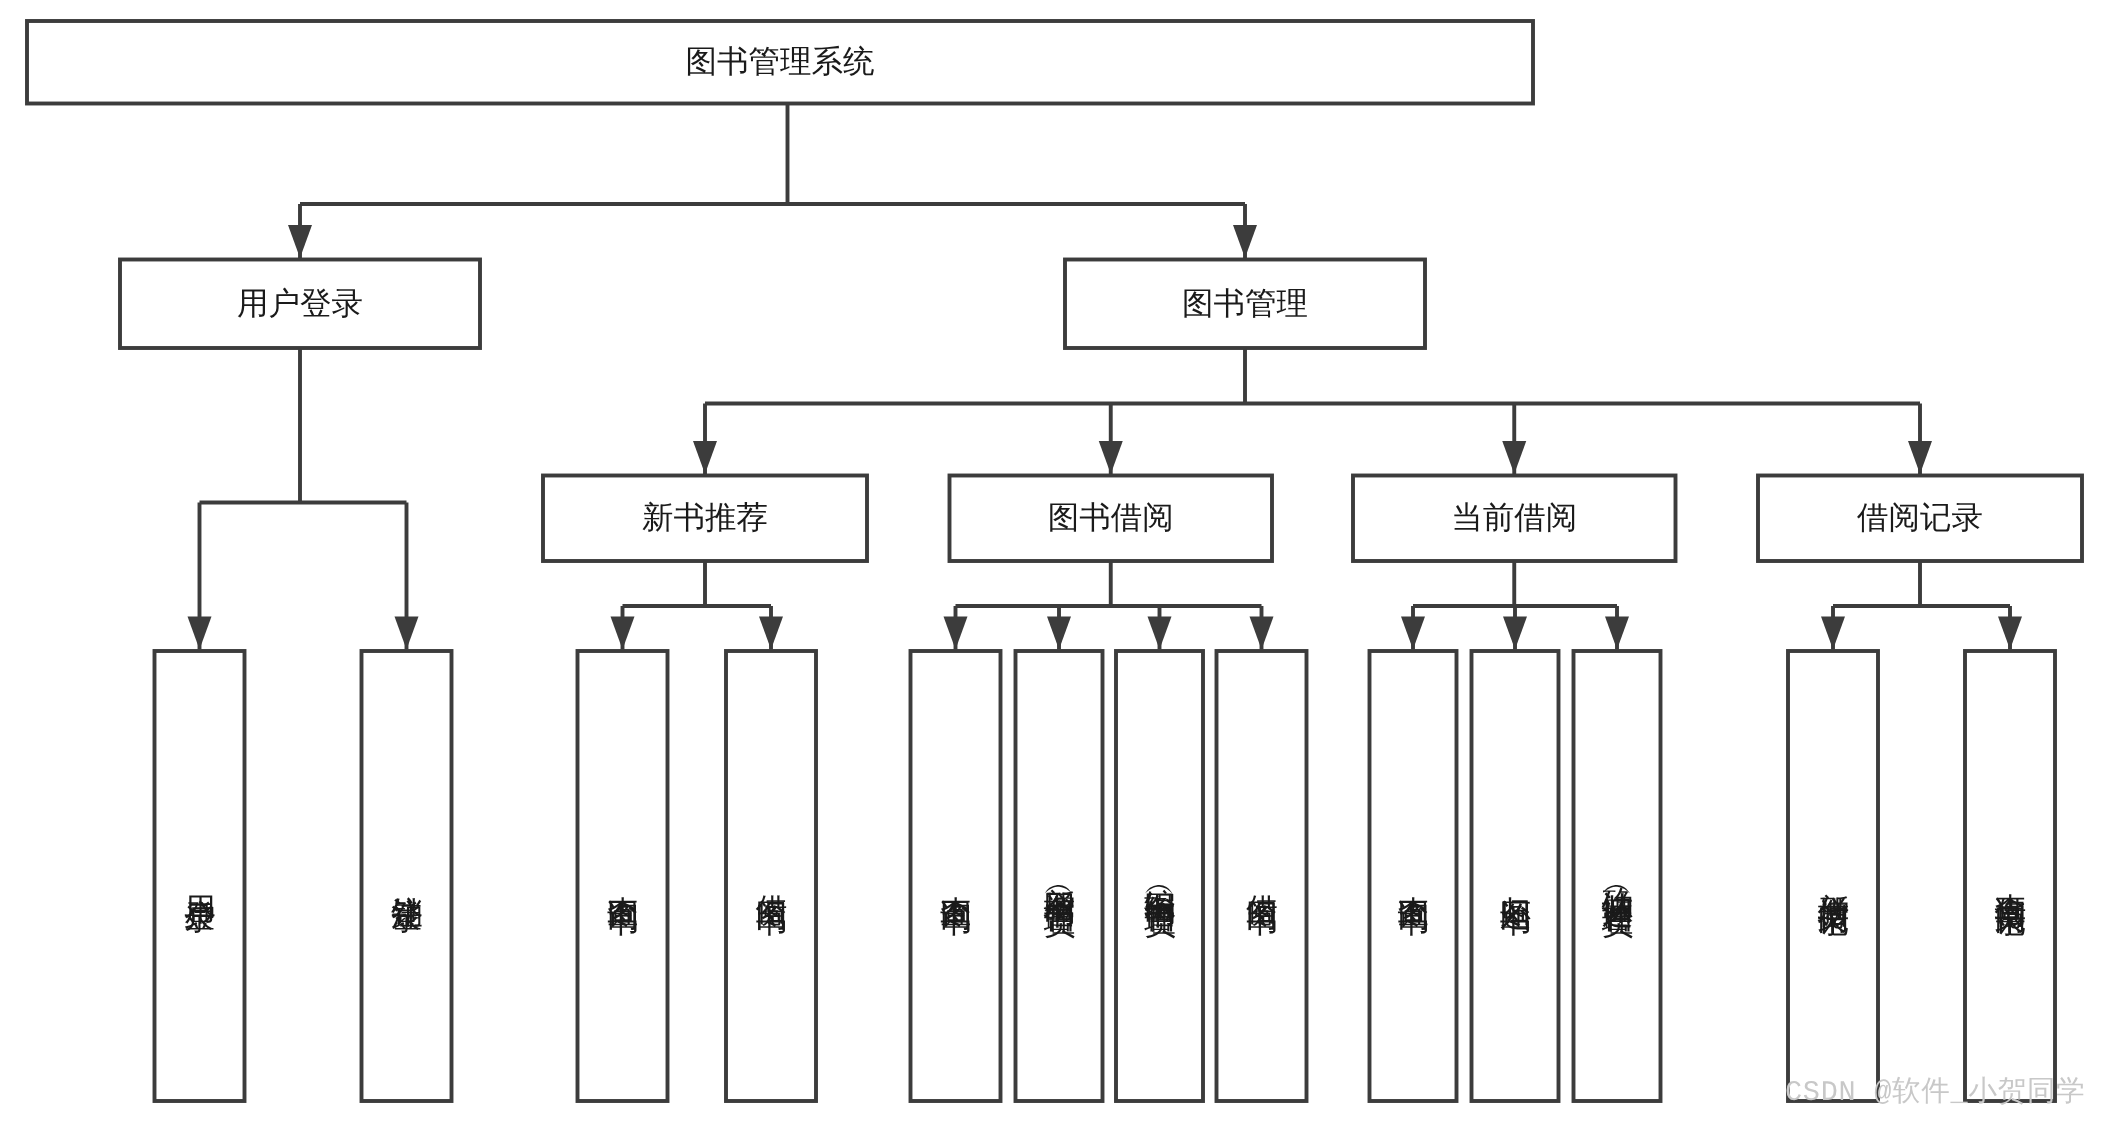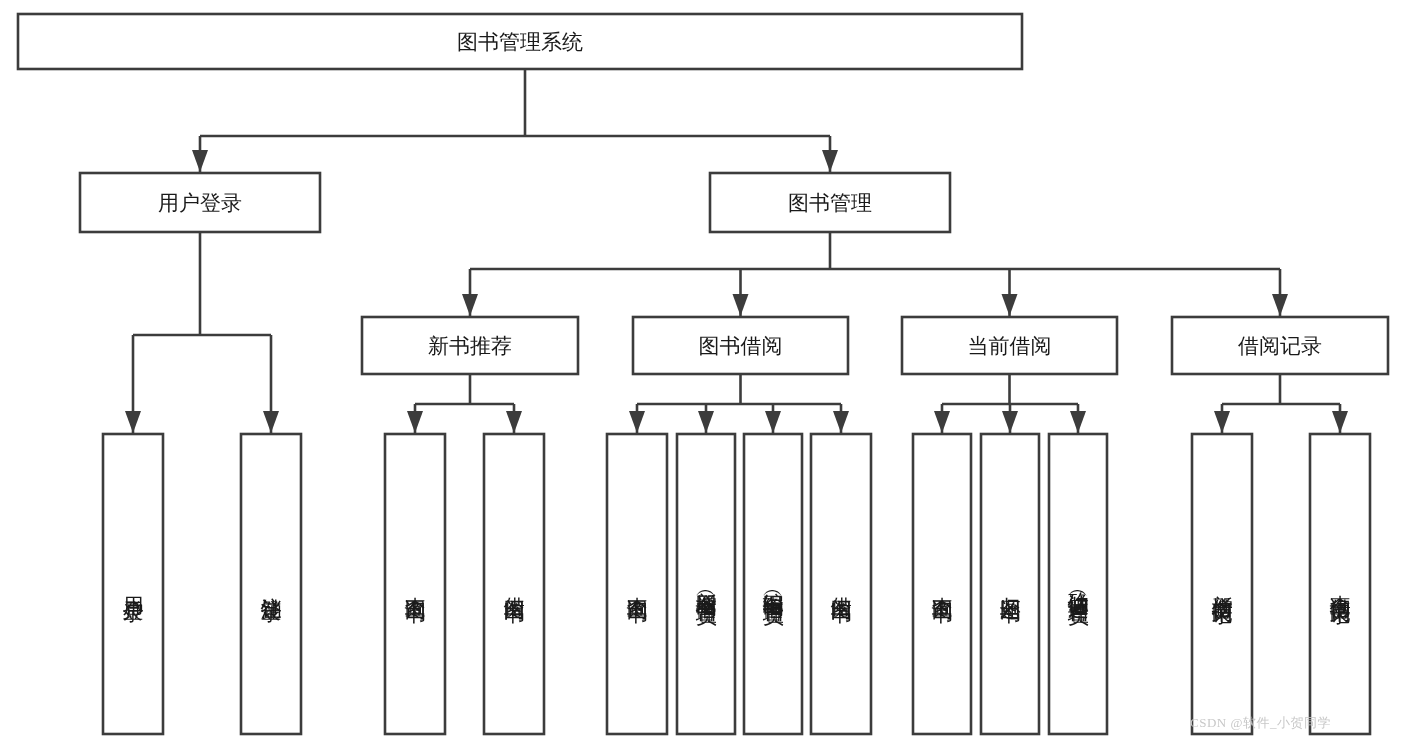--- a/index.html
+++ b/index.html
@@ -62,22 +62,22 @@
     color: #1a1a1a;
     display: flex;
     align-items: center;
     justify-content: center;
     text-align: center;
     white-space: nowrap;
     pointer-events: none;
   }
   .watermark {
     position: absolute;
-    font-family: Liberation Serif, serif;
-    font-size: 13px;
+    font-family: Liberation Mono, monospace;
+    font-size: 19px;
     color: #c8c8c8;
     white-space: nowrap;
     letter-spacing: 0.5px;
   }
 </style>
 </head>
 <body>
 
 <div id="diagram-root">
 

